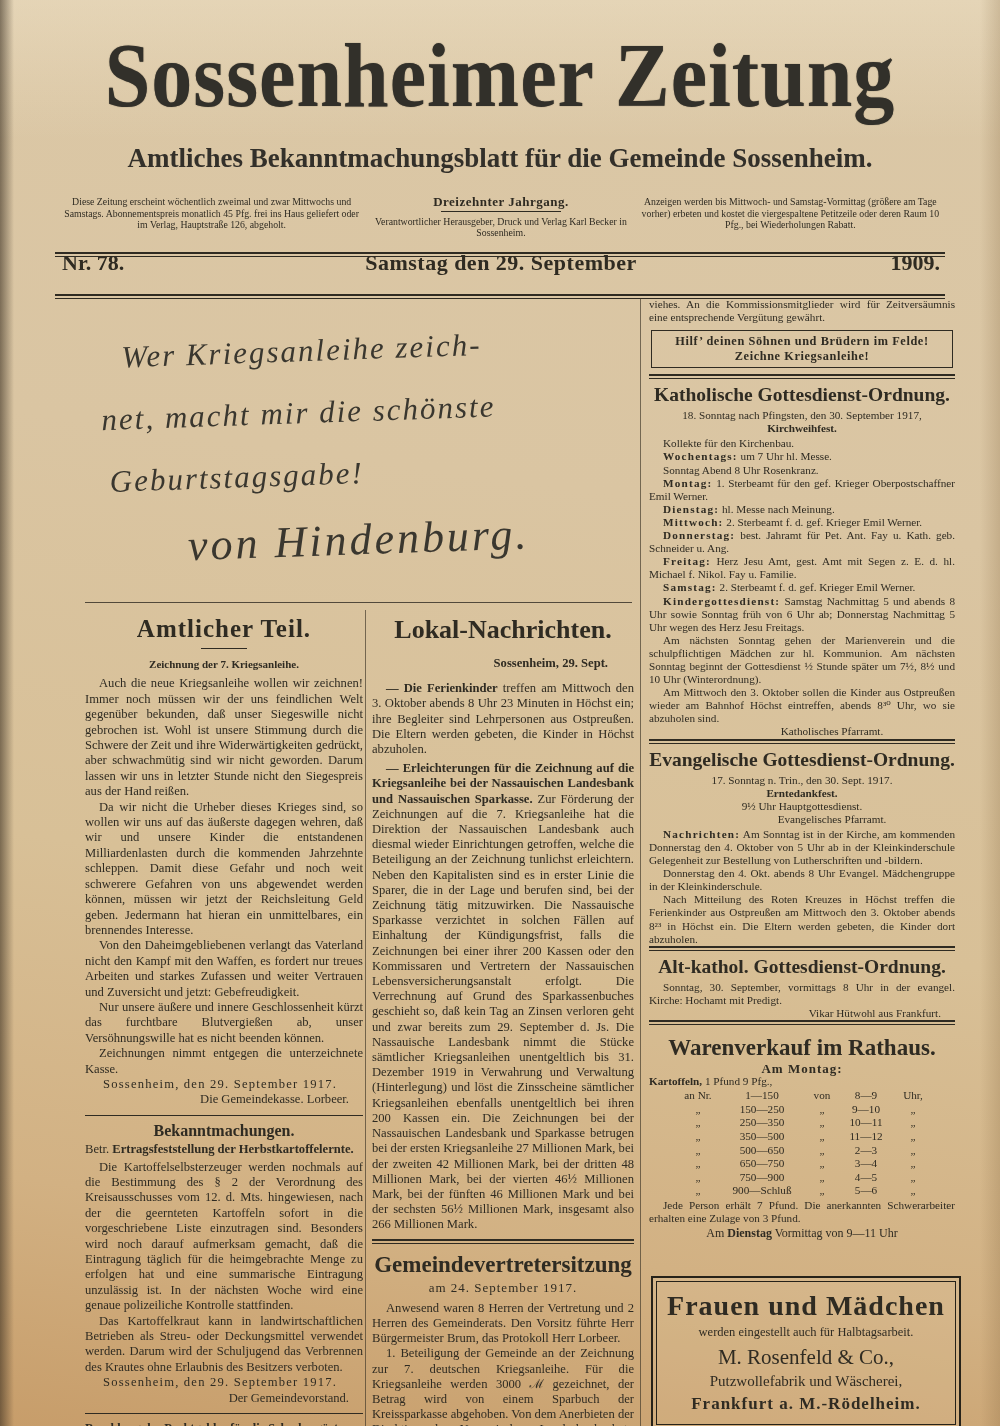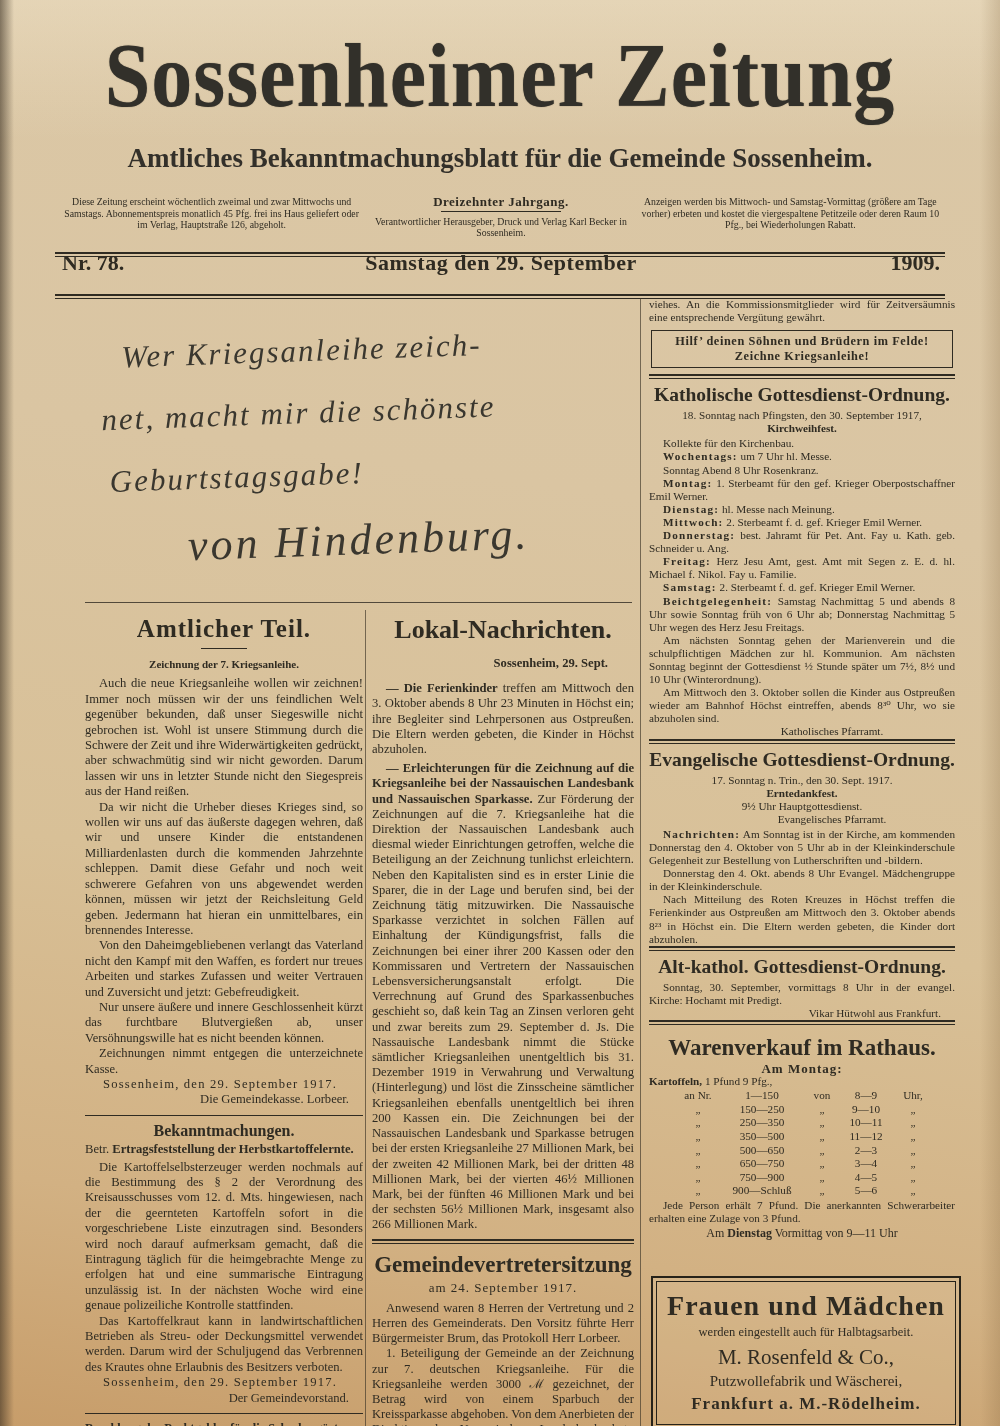--- a/index.html
+++ b/index.html
@@ -192,21 +192,21 @@
 
         <p class="p ind"><span class="b sp"></span><span>Kollekte für den Kirchenbau.</span></p>
         <p class="p ind"><span class="b sp">Wochentags:</span><span> um 7 Uhr hl. Messe.</span></p>
         <p class="p ind"><span class="b sp"></span><span>Sonntag Abend 8 Uhr Rosenkranz.</span></p>
         <p class="p ind"><span class="b sp">Montag:</span><span> 1. Sterbeamt für den gef. Krieger Oberpostschaffner Emil Werner.</span></p>
         <p class="p ind"><span class="b sp">Dienstag:</span><span> hl. Messe nach Meinung.</span></p>
         <p class="p ind"><span class="b sp">Mittwoch:</span><span> 2. Sterbeamt f. d. gef. Krieger Emil Werner.</span></p>
         <p class="p ind"><span class="b sp">Donnerstag:</span><span> best. Jahramt für Pet. Ant. Fay u. Kath. geb. Schneider u. Ang.</span></p>
         <p class="p ind"><span class="b sp">Freitag:</span><span> Herz Jesu Amt, gest. Amt mit Segen z. E. d. hl. Michael f. Nikol. Fay u. Familie.</span></p>
         <p class="p ind"><span class="b sp">Samstag:</span><span> 2. Sterbeamt f. d. gef. Krieger Emil Werner.</span></p>
-        <p class="p ind"><span class="b sp">Beichtgelegenheit:</span><span> Samstag Nachmittag 5 und abends 8 Uhr sowie Sonntag früh von 6 Uhr ab; Donnerstag Nachmittag 5 Uhr wegen des Herz Jesu Freitags.</span></p>
+        <p class="p ind"><span class="b sp">Kindergottesdienst:</span><span> Samstag Nachmittag 5 und abends 8 Uhr sowie Sonntag früh von 6 Uhr ab; Donnerstag Nachmittag 5 Uhr wegen des Herz Jesu Freitags.</span></p>
         <p class="p ind"><span class="b sp"></span><span>Am nächsten Sonntag gehen der Marienverein und die schulpflichtigen Mädchen zur hl. Kommunion. Am nächsten Sonntag beginnt der Gottesdienst ½ Stunde später um 7½, 8½ und 10 Uhr (Winterordnung).</span></p>
         <p class="p ind"><span class="b sp"></span><span>Am Mittwoch den 3. Oktober sollen die Kinder aus Ostpreußen wieder am Bahnhof Höchst eintreffen, abends 8³⁰ Uhr, wo sie abzuholen sind.</span></p>
       </div>
     <p class="p signoff-c">Katholisches Pfarramt.</p>
     <div class="hr-double"></div>
 
     <div class="sechead">Evangelische Gottesdienst-Ordnung.</div>
     <p class="p kath-sub">17. Sonntag n. Trin., den 30. Sept. 1917.</p>
     <p class="p kath-sub b">Erntedankfest.</p>
     <p class="p kath-sub">9½ Uhr Hauptgottesdienst.</p>

